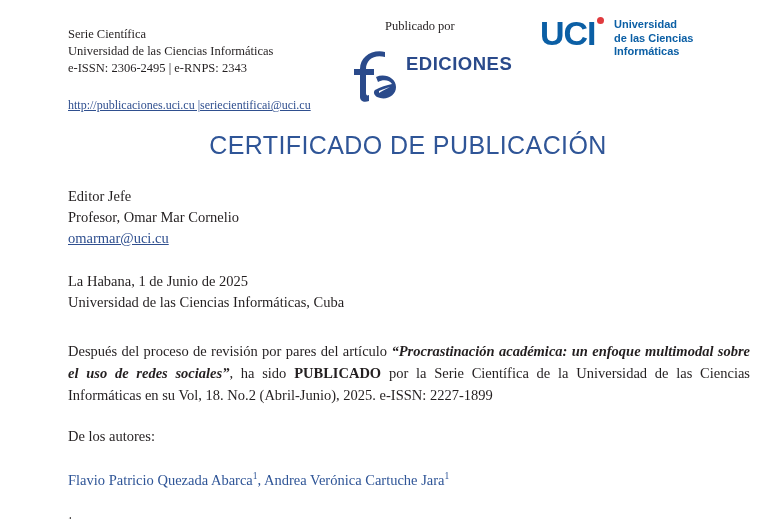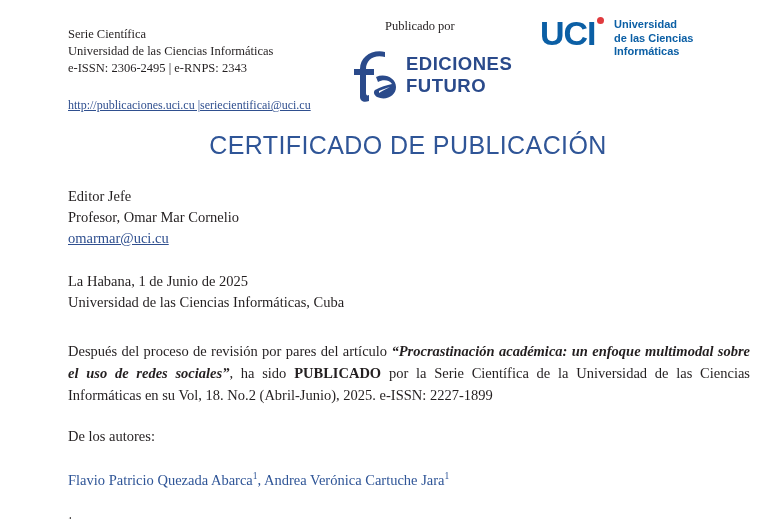--- a/index.html
+++ b/index.html
@@ -194,21 +194,20 @@
     <div class="publicado-por">Publicado por</div>
 
     <div class="ef-logo">
       <svg class="ef-mark" viewBox="0 0 48 56">
         <path d="M33 5 C20 2, 8 10, 8 22 L2 22 L2 28 L8 28 L8 50 C8 54, 12 56, 17 54 L17 48 C15 49, 14 48, 14 46 L14 28 L22 28 L22 22 L14 22 C14 13, 22 7, 33 10 Z" fill="#2a4a8b"></path>
         <path d="M24 30 C33 26, 44 31, 44 40 C44 49, 34 54, 25 50 C22 48, 21 45, 23 43 C28 40, 35 38, 40 37 C38 33, 31 32, 26 35 Z" fill="#2a4a8b"></path>
         <path d="M27 44 C31 42, 35 41, 38 40 C34 42, 30 44, 27 46 Z" fill="#ffffff"></path>
       </svg>
       <div class="ef-text">
         <div>EDICIONES</div>
-        <div>FUTURO</div>
       </div>
     </div>
 
     <div class="uci-logo">
       <div class="uci-mark">UCI</div>
       <div class="uci-dot"></div>
       <div class="uci-words">
         <div class="w1">Universidad</div>
         <div>de las Ciencias</div>
         <div>Informáticas</div>

